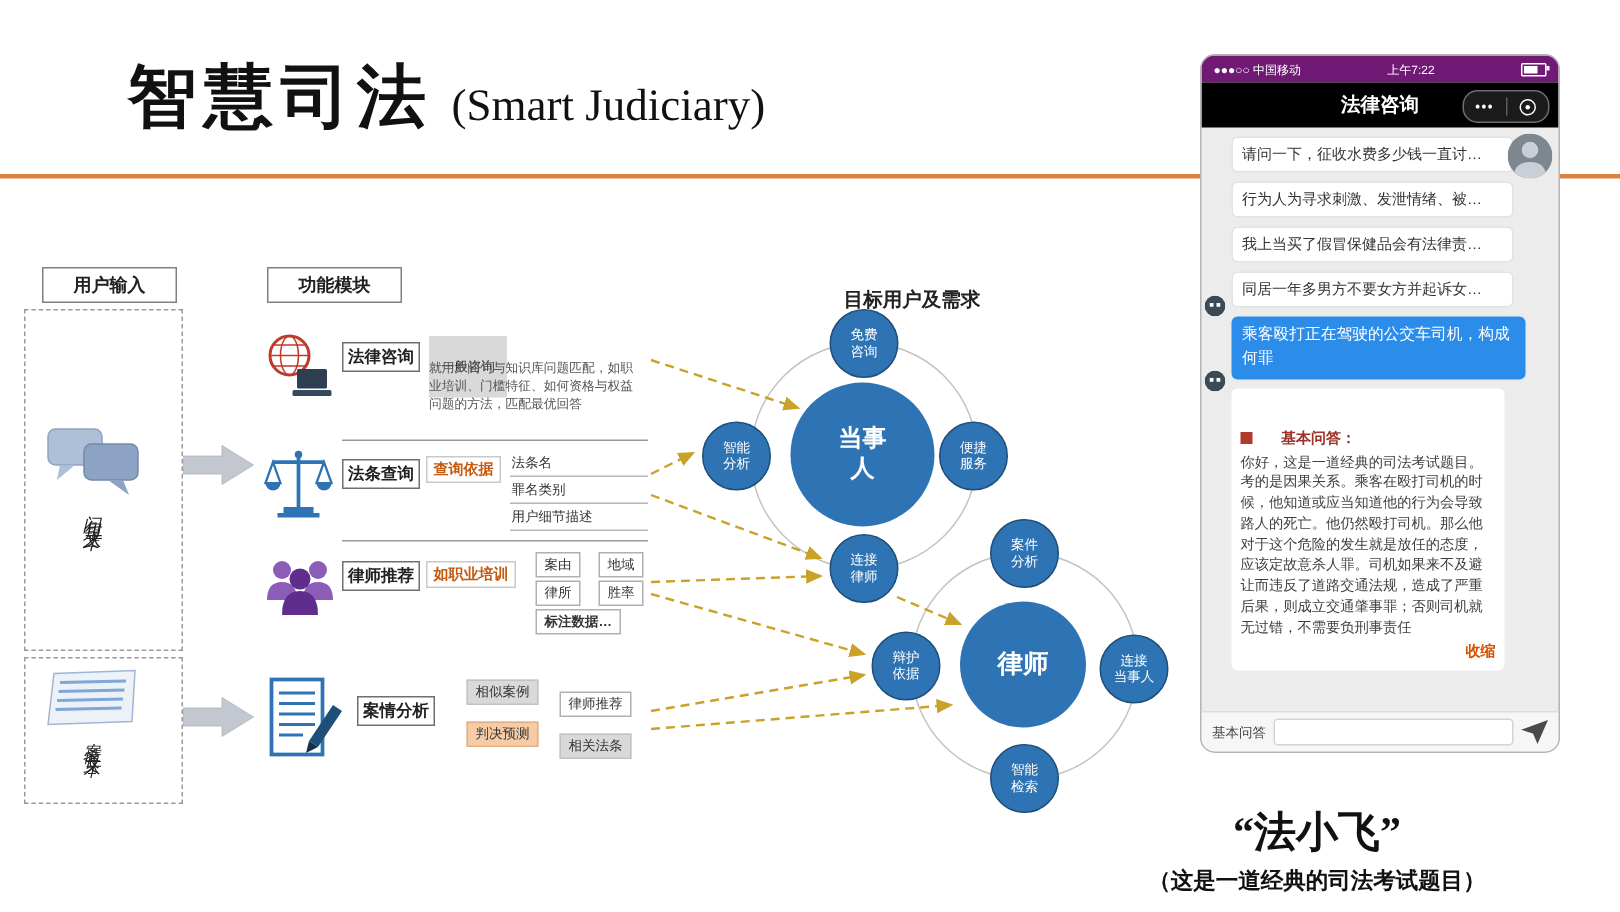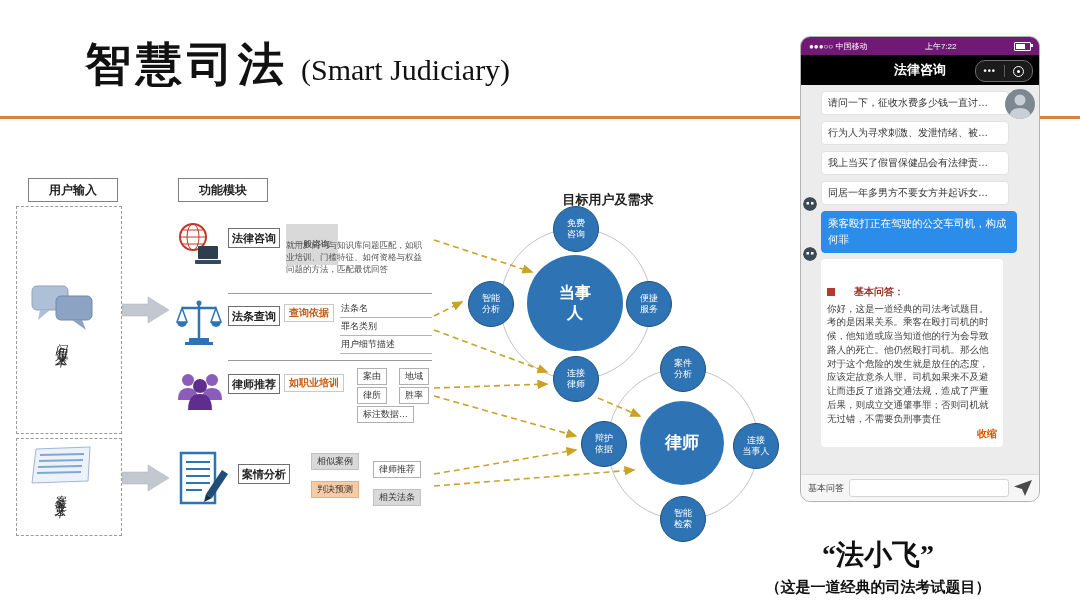--- a/index.html
+++ b/index.html
@@ -140,21 +140,21 @@
     <path d="M26 34 Q26 22 36 22 Q46 22 46 34 Z" fill="#8B5CB8"></path>
     <circle cx="24" cy="20" r="7" fill="#5E2D8E"></circle>
     <path d="M12 44 Q12 28 24 28 Q36 28 36 44 Z" fill="#5E2D8E"></path>
   </svg>
   <div class="abs mod-label" style="left:228px;top:374px;">律师推荐</div>
   <div class="abs basis" style="left:284px;top:374px;">如职业培训</div>
   <div class="abs chip" style="left:338px;top:368px;">案由</div>
   <div class="abs chip" style="left:380px;top:368px;">地域</div>
   <div class="abs chip" style="left:338px;top:387px;">律所</div>
   <div class="abs chip" style="left:380px;top:387px;">胜率</div>
-  <div class="abs chip" style="left:338px;top:406px;">标注数据…</div>
+  <div class="abs chip" style="left:338px;top:406px;font-weight:bold;">标注数据…</div>
 
   <svg class="abs" style="left:178px;top:450px;width:52px;height:62px;" viewBox="0 0 52 62">
     <rect x="3" y="3" width="34" height="50" fill="#fff" stroke="#2E74B5" stroke-width="2.5"></rect>
     <line x1="8" y1="12" x2="32" y2="12" stroke="#2E74B5" stroke-width="2"></line>
     <line x1="8" y1="19" x2="32" y2="19" stroke="#2E74B5" stroke-width="2"></line>
     <line x1="8" y1="26" x2="32" y2="26" stroke="#2E74B5" stroke-width="2"></line>
     <line x1="8" y1="33" x2="32" y2="33" stroke="#2E74B5" stroke-width="2"></line>
     <line x1="8" y1="40" x2="24" y2="40" stroke="#2E74B5" stroke-width="2"></line>
     <polygon points="28,44 44,20 50,24 34,48" fill="#1F4E79"></polygon>
     <polygon points="26,52 28,44 34,48" fill="#142F4C"></polygon>

